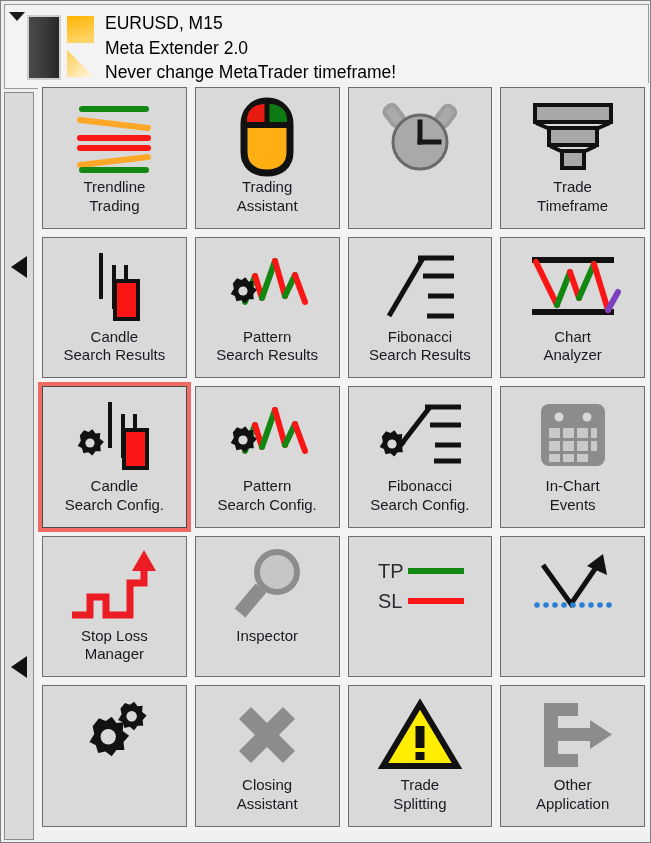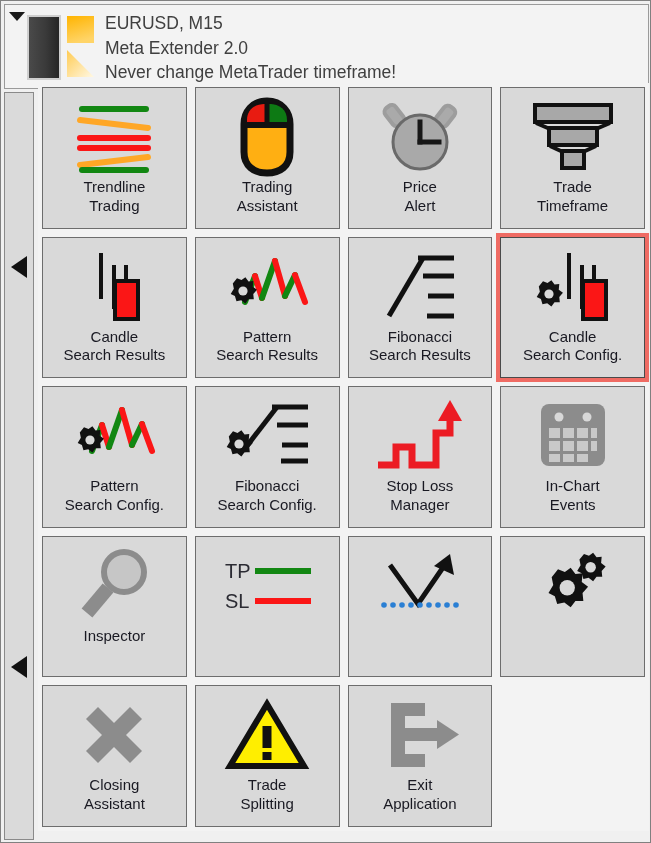--- a/index.html
+++ b/index.html
@@ -42,21 +42,21 @@
 
   #logo {
     position: absolute;
     left: 18px; top: 7px;
     width: 72px; height: 68px;
   }
 
   #header-text {
     position: absolute;
     left: 100px; top: 6px;
-    color: #404040;
+    color: #000000;
     font-size: 17.5px;
     line-height: 24.5px;
     white-space: nowrap;
   }
 
   
   #sidebar {
     position: absolute;
     left: 3px; top: 91px;
     width: 30px; height: 748px;
@@ -224,22 +224,20 @@
               <rect x="8" y="6" width="13" height="22" rx="5" transform="rotate(-38 14 17)"></rect>
               <rect x="59" y="6" width="13" height="22" rx="5" transform="rotate(38 65 17)"></rect>
             </g>
             <circle cx="40" cy="43" r="27" fill="#a9a9a9" stroke="#6a6a6a" stroke-width="3"></circle>
             <g stroke="#171717" stroke-width="5" stroke-linecap="square">
               <line x1="40" y1="43" x2="40" y2="23"></line>
               <line x1="40" y1="43" x2="59" y2="43"></line>
             </g>
           </svg>
         </div>
-        <div class="cell-label">Price
-Alert</div>
       </div>
     </div>
 
     <div class="cell-wrap">
       <div class="cell">
         <div class="icon-box">
           <svg width="92" height="74" viewBox="0 0 92 74">
             <g fill="#a8a8a8" stroke="#111" stroke-width="4">
               <rect x="8" y="5" width="76" height="17"></rect>
               <rect x="22" y="28" width="48" height="17"></rect>
@@ -307,20 +305,42 @@
               <line x1="53" y1="46" x2="79" y2="46"></line>
               <line x1="52" y1="66" x2="79" y2="66"></line>
             </g>
           </svg>
         </div>
         <div class="cell-label">Fibonacci
 Search Results</div>
       </div>
     </div>
 
+    <div class="cell-wrap">
+      <div class="cell">
+        <div class="icon-box">
+          <svg width="102" height="74" viewBox="0 0 102 74">
+            <g stroke="#111" stroke-width="6" stroke-linecap="butt">
+              <line x1="10" y1="10" x2="92" y2="10"></line>
+              <line x1="10" y1="62" x2="92" y2="62"></line>
+            </g>
+            <g stroke-width="6" stroke-linecap="round" fill="none">
+              <polyline points="14,12 35,55" stroke="#fb1616"></polyline>
+              <polyline points="35,55 48,22" stroke="#128712"></polyline>
+              <polyline points="48,22 57,48" stroke="#fb1616"></polyline>
+              <polyline points="57,48 72,14" stroke="#128712"></polyline>
+              <polyline points="72,14 86,60" stroke="#fb1616"></polyline>
+              <polyline points="86,60 96,42" stroke="#7b3fbf"></polyline>
+            </g>
+          </svg>
+        </div>
+        <div class="cell-label">Chart
+Analyzer</div>
+      </div>
+    </div>
 
     <div class="cell-wrap selected">
       <div class="cell">
         <div class="icon-box">
           <svg width="104" height="80" viewBox="0 0 104 80">
             <line x1="48" y1="6" x2="48" y2="52" stroke="#111" stroke-width="4"></line>
             <line x1="61" y1="18" x2="61" y2="62" stroke="#111" stroke-width="4"></line>
             <line x1="73" y1="18" x2="73" y2="72" stroke="#111" stroke-width="4"></line>
             <rect x="62" y="34" width="23" height="38" fill="#fb1616" stroke="#111" stroke-width="4"></rect>
             <g transform="translate(22,50)">
@@ -369,33 +389,20 @@
               <line x1="66" y1="62" x2="93" y2="62"></line>
             </g>
             <g transform="translate(18,48)">
               <path d="M0,-15 L4.3,-13.3 L8,-16 L11,-12 L15.5,-12.5 L15,-7 L19,-4 L15.5,0 L16,5 L11,5 L8,9 L4,6 L-0.5,7 L-2,2 L-6,0 L-3,-5 L-4,-10 Z" transform="scale(1.05)" fill="#111"></path>
               <circle cx="6" cy="-3" r="4.6" fill="#d9d9d9"></circle>
             </g>
           </svg>
         </div>
         <div class="cell-label">Fibonacci
 Search Config.</div>
-      </div>
-    </div>
-
-    <div class="cell-wrap">
-      <div class="cell">
-        <div class="icon-box">
-          <svg width="100" height="78" viewBox="0 0 100 78">
-            <polyline points="8,68 26,68 26,50 42,50 42,68 66,68 66,36 80,36 80,14" fill="none" stroke="#ec1c24" stroke-width="7" stroke-linecap="butt" stroke-linejoin="miter"></polyline>
-            <polygon points="80,3 92,24 68,24" fill="#ec1c24"></polygon>
-          </svg>
-        </div>
-        <div class="cell-label">Stop Loss
-Manager</div>
       </div>
     </div>
 
     <div class="cell-wrap">
       <div class="cell">
         <div class="icon-box">
           <svg width="72" height="72" viewBox="0 0 72 72">
             <rect x="4" y="4" width="64" height="62" rx="8" fill="#8c8c8c"></rect>
             <circle cx="22" cy="17" r="4.5" fill="#d8d8d8"></circle>
             <circle cx="50" cy="17" r="4.5" fill="#d8d8d8"></circle>
@@ -415,20 +422,33 @@
           </svg>
         </div>
         <div class="cell-label">In-Chart
 Events</div>
       </div>
     </div>
 
     <div class="cell-wrap">
       <div class="cell">
         <div class="icon-box">
+          <svg width="100" height="78" viewBox="0 0 100 78">
+            <polyline points="8,68 26,68 26,50 42,50 42,68 66,68 66,36 80,36 80,14" fill="none" stroke="#ec1c24" stroke-width="7" stroke-linecap="butt" stroke-linejoin="miter"></polyline>
+            <polygon points="80,3 92,24 68,24" fill="#ec1c24"></polygon>
+          </svg>
+        </div>
+        <div class="cell-label">Stop Loss
+Manager</div>
+      </div>
+    </div>
+
+    <div class="cell-wrap">
+      <div class="cell">
+        <div class="icon-box">
           <svg width="80" height="78" viewBox="0 0 80 78">
             <circle cx="50" cy="25" r="20" fill="#c6c6c6" stroke="#8c8c8c" stroke-width="6"></circle>
             <line x1="34" y1="41" x2="13" y2="66" stroke="#8c8c8c" stroke-width="14" stroke-linecap="butt"></line>
           </svg>
         </div>
         <div class="cell-label">Inspector</div>
       </div>
     </div>
 
     <div class="cell-wrap">
@@ -514,19 +534,19 @@
 
     <div class="cell-wrap">
       <div class="cell">
         <div class="icon-box">
           <svg width="86" height="74" viewBox="0 0 86 74">
             <path d="M14 5 L48 5 L48 18 L28 18 L28 30 L44 30 L44 43 L28 43 L28 56 L48 56 L48 69 L14 69 Z" fill="#8c8c8c"></path>
             <rect x="44" y="30" width="22" height="13" fill="#8c8c8c"></rect>
             <polygon points="60,22 82,36.5 60,51" fill="#8c8c8c"></polygon>
           </svg>
         </div>
-        <div class="cell-label">Exit
+        <div class="cell-label">Other
 Application</div>
       </div>
     </div>
 
   </div>
 </div>
 
 </body></html>

